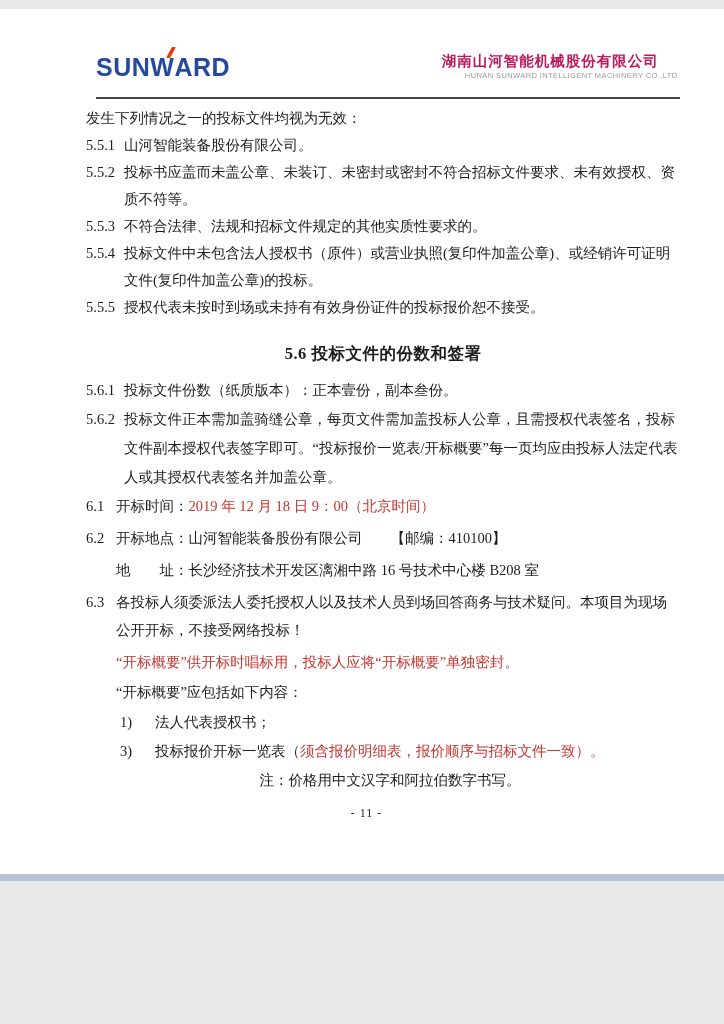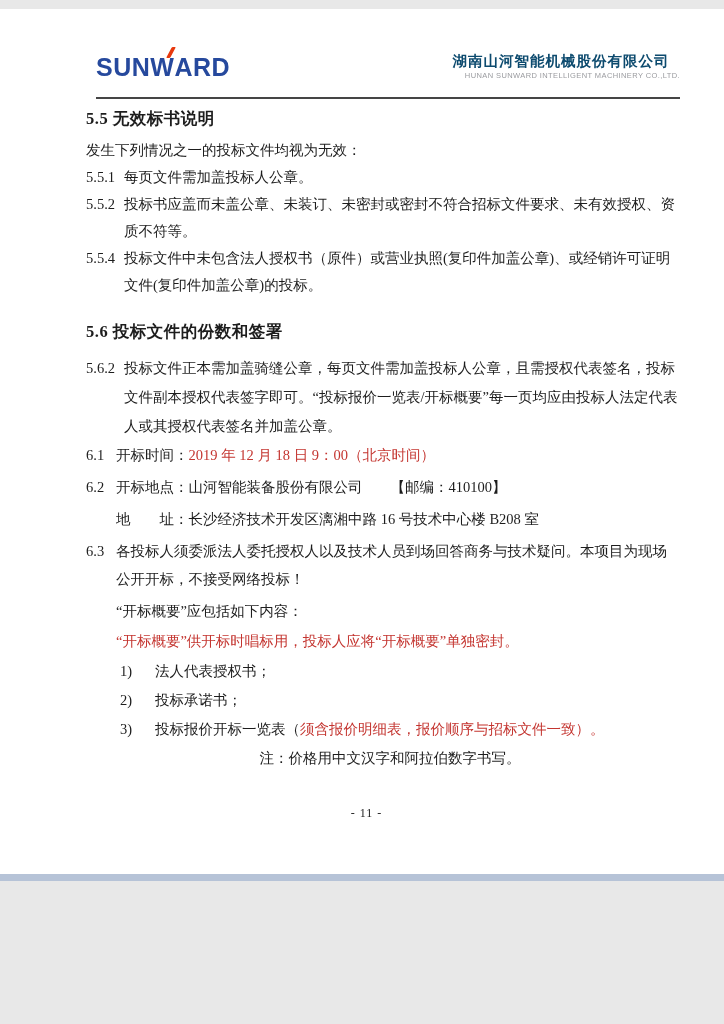--- a/index.html
+++ b/index.html
@@ -11,30 +11,30 @@
   
   .hdr { position:absolute; top:44px; left:96px; right:44px;
          display:flex; justify-content:space-between; align-items:flex-end; }
   .logo { position:relative; font-family:"Liberation Sans","DejaVu Sans",sans-serif;
           font-weight:bold; font-size:25px; color:#26499d; letter-spacing:0.5px; line-height:1; }
   .logo .wwrap { position:relative; display:inline-block; }
   .logo .accent { position:absolute; top:-8px; right:1px; width:4px; height:11px;
                   background:#e8380d; transform:skewX(-28deg); border-radius:1px; }
   .company { text-align:left; line-height:1.15; }
   .company .cn { font-family:"Liberation Sans","DejaVu Sans",sans-serif;
-                 font-weight:bold; font-size:14.5px; color:#0c4a6e; letter-spacing:1px;text-align:center; }
+                 font-weight:bold; font-size:14.5px; color:#be185d; letter-spacing:1px; }
   .company .en { font-family:"Liberation Sans","DejaVu Sans",sans-serif;
                  font-size:7.5px; color:#9a9b9f; letter-spacing:0.4px; margin-top:2px;padding-left:23px; }
   .rule { position:absolute; top:88px; left:96px; right:44px; height:2px; background:#454545; }
 
   
   .content { position:absolute; top:96px; left:86px; right:44px;
              font-size:14.5px; line-height:27px; }
   .sec-heading { font-size:16.5px; font-weight:bold; margin:0 0 5px 0; letter-spacing:0.5px; }
-  .sec-heading.s56 { margin-top:19px; margin-bottom:9px; }
+  .sec-heading.s56 { margin-top:19px; margin-bottom:9px;text-align:center; }
   .intro { margin:0; }
   .item { padding-left:38px; text-indent:-38px; margin:0; }
   .item .num { display:inline-block; width:38px; text-indent:0; }
   .s56 .item, .item.wide { line-height:29px; }
 
   .h6 { font-size:18px; font-weight:bold; margin:27px 0 9px -21px; letter-spacing:1px; }
   .item6 { padding-left:30px; text-indent:-30px; margin:0 0 4px 0; line-height:28px; }
   .item6 .num { display:inline-block; width:30px; text-indent:0; }
   .addr { padding-left:30px; margin:0 0 4px 0; line-height:28px; }
   .postal { margin-left:28px; }
@@ -60,44 +60,45 @@
     </div>
     <div class="company">
       <div class="cn">湖南山河智能机械股份有限公司</div>
       <div class="en">HUNAN SUNWARD INTELLIGENT MACHINERY CO.,LTD.</div>
     </div>
   </div>
   <div class="rule"></div>
 
   <div class="content">
 
-    <div class="sec-heading">5.5  无效标书说明</div>
     <p class="intro">发生下列情况之一的投标文件均视为无效：</p>
-    <p class="item"><span class="num">5.5.1</span><span>每页文件需加盖投标人公章。</span></p>
+    <p class="item"><span class="num">5.5.1</span><span>山河智能装备股份有限公司。</span></p>
     <p class="item"><span class="num">5.5.2</span><span>投标书应盖而未盖公章、未装订、未密封或密封不符合招标文件要求、未有效授权、资质不符等。</span></p>
+    <p class="item"><span class="num">5.5.3</span><span>不符合法律、法规和招标文件规定的其他实质性要求的。</span></p>
     <p class="item"><span class="num">5.5.4</span><span>投标文件中未包含法人授权书（原件）或营业执照(复印件加盖公章)、或经销许可证明文件(复印件加盖公章)的投标。</span></p>
+    <p class="item"><span class="num">5.5.5</span><span>授权代表未按时到场或未持有有效身份证件的投标报价恕不接受。</span></p>
 
     <div class="sec-heading s56">5.6  投标文件的份数和签署</div>
+    <p class="item wide"><span class="num">5.6.1</span><span>投标文件份数（纸质版本）：正本壹份，副本叁份。</span></p>
     <p class="item wide"><span class="num">5.6.2</span><span>投标文件正本需加盖骑缝公章，每页文件需加盖投标人公章，且需授权代表签名，投标文件副本授权代表签字即可。“投标报价一览表/开标概要”每一页均应由投标人法定代表人或其授权代表签名并加盖公章。</span></p>
 
 
     <p class="item6"><span class="num">6.1</span><span>开标时间：</span><span class="red">2019 年 12 月 18 日 9：00（北京时间）</span></p>
 
     <p class="item6"><span class="num">6.2</span><span>开标地点：</span><span>山河智能装备股份有限公司</span><span class="postal">【邮编：410100】</span></p>
 
     <p class="addr">地　　址：长沙经济技术开发区漓湘中路 16 号技术中心楼 B208 室</p>
 
     <p class="item6"><span class="num">6.3</span><span>各投标人须委派法人委托授权人以及技术人员到场回答商务与技术疑问。本项目为现场公开开标，不接受网络投标！</span></p>
 
 
+    <p class="sub red">“开标概要”供开标时唱标用，投标人应将“开标概要”单独密封。</p>
     <p class="sub">“开标概要”应包括如下内容：</p>
-    <p class="sub red">“开标概要”供开标时唱标用，投标人应将“开标概要”单独密封。</p>
 
     <p class="list-item"><span class="num">1)</span><span>法人代表授权书；</span></p>
-    <p class="list-item"><span class="num">2)</span><span>投标承诺书；</span></p>
     <p class="list-item"><span class="num">3)</span><span>投标报价开标一览表（</span><span class="red">须含报价明细表，报价顺序与招标文件一致）。</span></p>
 
     <p class="note"><span>注：</span><span>价格用中文汉字和阿拉伯数字书写。</span></p>
 
   </div>
 
   <div class="footer">- 11 -</div>
   <div class="bottom-strip"></div>
 
 </div>

